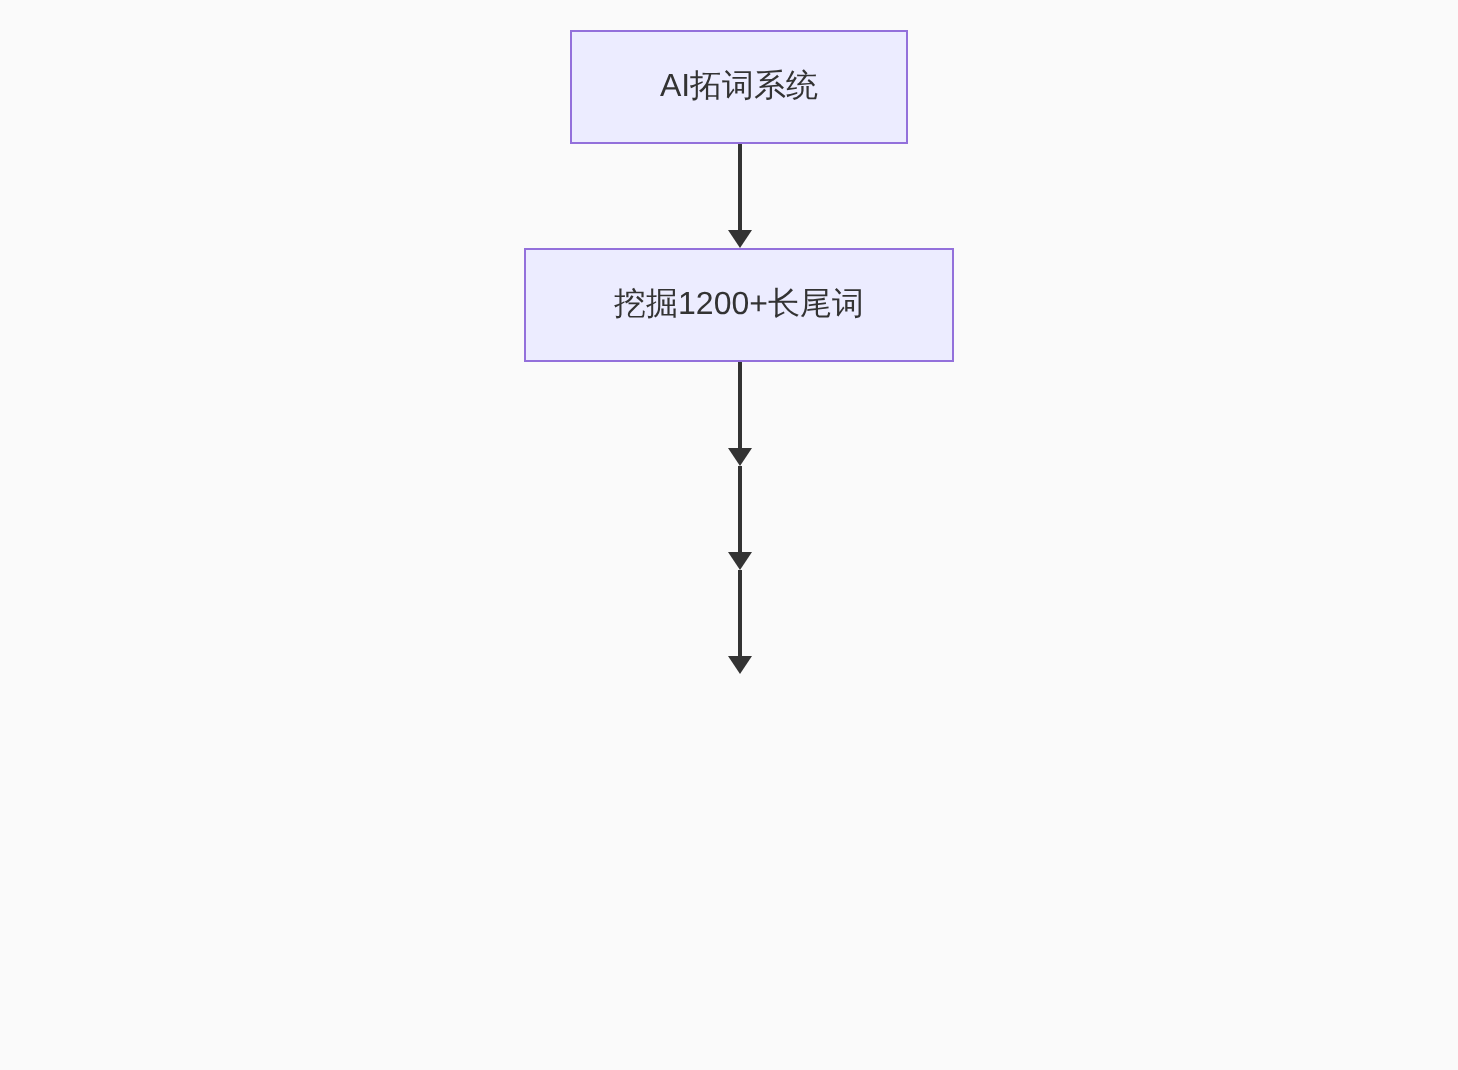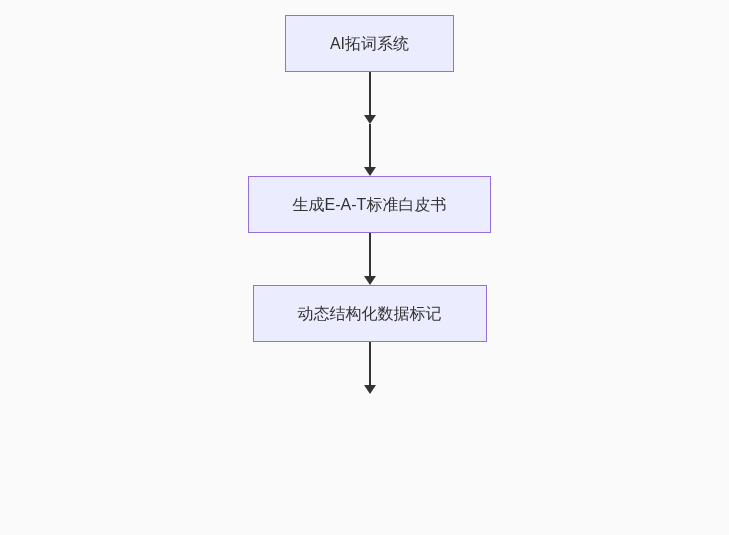--- a/index.html
+++ b/index.html
@@ -66,32 +66,29 @@
 
 <div class="canvas">
   <div class="flow">
       <div class="node">
         <span>AI拓词系统</span>
       </div>
       <div class="edge">
         <div class="edge-line"></div>
         <div class="edge-head"></div>
       </div>
-      <div class="edge">
-        <div class="edge-line"></div>
-        <div class="edge-head"></div>
-      </div>
       <div class="node">
-        <span>生成E-A-T标准白皮书</span>
+        <span>挖掘1200+长尾词</span>
       </div>
       <div class="edge">
         <div class="edge-line"></div>
         <div class="edge-head"></div>
       </div>
-      <div class="node">
-        <span>动态结构化数据标记</span>
+      <div class="edge">
+        <div class="edge-line"></div>
+        <div class="edge-head"></div>
       </div>
       <div class="edge">
         <div class="edge-line"></div>
         <div class="edge-head"></div>
       </div>
     </div>
 </div>
 
 </body></html>

